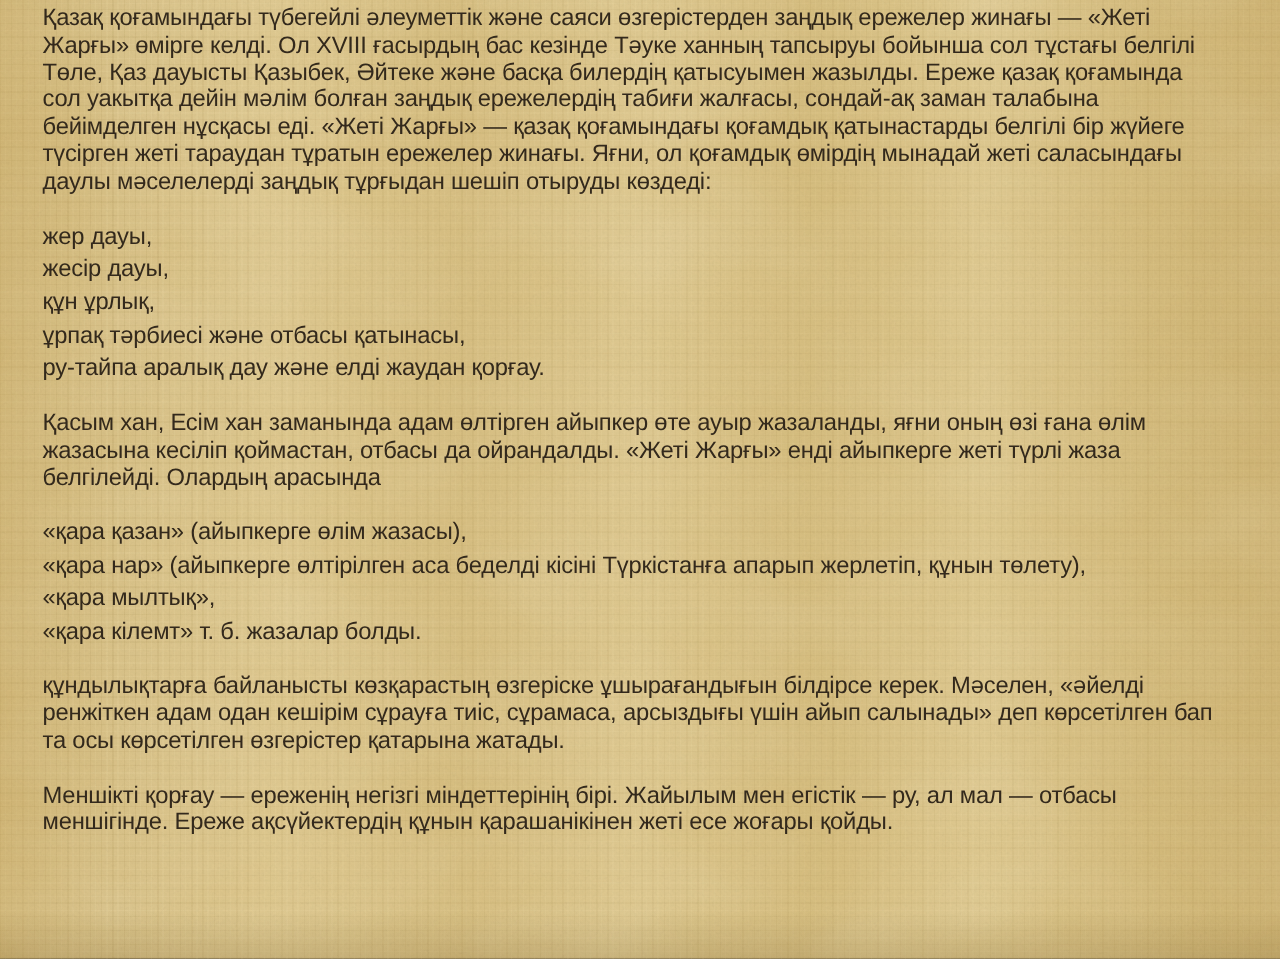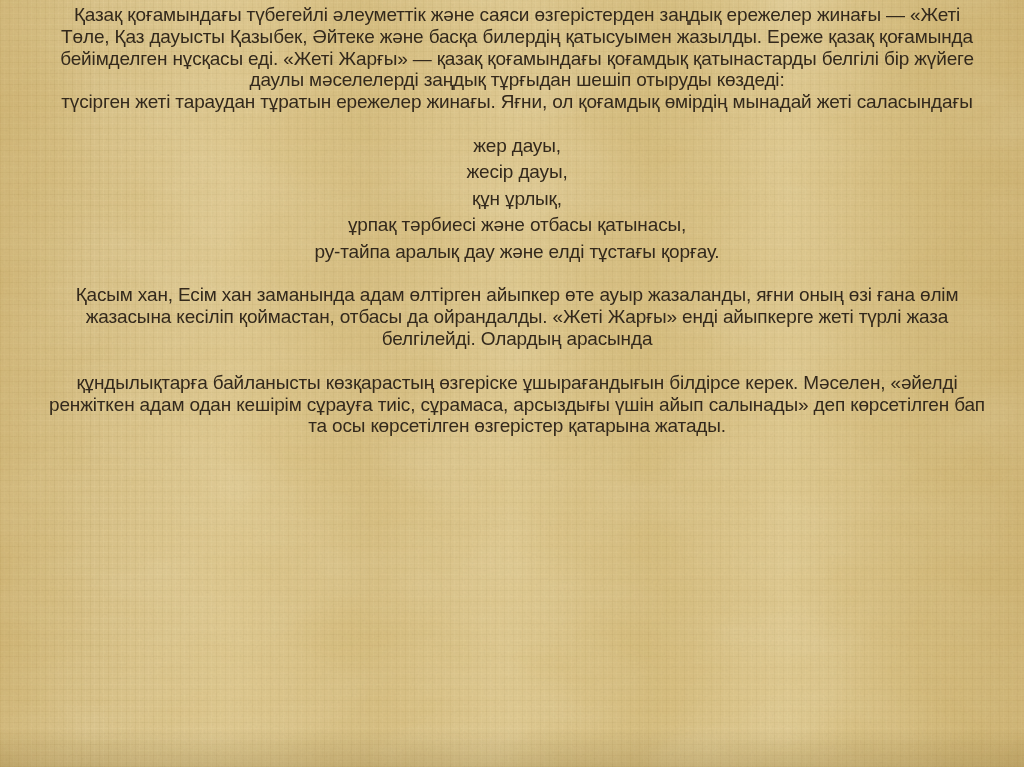--- a/index.html
+++ b/index.html
@@ -31,21 +31,21 @@
   .texture{position:absolute;left:0;top:0;width:100%;height:100%;pointer-events:none;}
   .tex-grain{mix-blend-mode:multiply;opacity:.10;}
   .tex-blotch{mix-blend-mode:soft-light;opacity:.45;}
   .content{
     position:absolute;left:34px;top:4px;right:24px;
     color:#33291c;
     font-family:"Liberation Sans","DejaVu Sans",sans-serif;
     font-size:19px;line-height:21.8px;
     letter-spacing:-0.15px;
   }
-  .block{margin:0 0 22px 0;text-align:center;}
+  .block{margin:0 0 22px 0;}
   .line{white-space:nowrap;}
   .list .line{margin-bottom:4.6px;}
   .list .line:last-child{margin-bottom:0;}
 </style>
 </head>
 <body>
 
 <div class="slide">
 
   <svg class="texture tex-blotch" width="1024" height="767" xmlns="http://www.w3.org/2000/svg" aria-hidden="true">
@@ -59,36 +59,48 @@
     <filter id="grain">
       <feTurbulence type="fractalNoise" baseFrequency="0.5" numOctaves="2" seed="3"></feTurbulence>
       <feColorMatrix type="saturate" values="0"></feColorMatrix>
     </filter>
     <rect width="1024" height="767" filter="url(#grain)"></rect>
   </svg>
 
   <div class="content" id="content">
       <div class="block paragraph">
         <div class="line">Қазақ қоғамындағы түбегейлі әлеуметтік және саяси өзгерістерден заңдық ережелер жинағы — «Жеті</div>
+        <div class="line">Жарғы» өмірге келді. Ол XVIII ғасырдың бас кезінде Тәуке ханның тапсыруы бойынша сол тұстағы белгілі</div>
         <div class="line">Төле, Қаз дауысты Қазыбек, Әйтеке және басқа билердің қатысуымен жазылды. Ереже қазақ қоғамында</div>
+        <div class="line">сол уакытқа дейін мәлім болған заңдық ережелердің табиғи жалғасы, сондай-ақ заман талабына</div>
         <div class="line">бейімделген нұсқасы еді. «Жеті Жарғы» — қазақ қоғамындағы қоғамдық қатынастарды белгілі бір жүйеге</div>
+        <div class="line">түсірген жеті тараудан тұратын ережелер жинағы. Яғни, ол қоғамдық өмірдің мынадай жеті саласындағы</div>
         <div class="line">даулы мәселелерді заңдық тұрғыдан шешіп отыруды көздеді:</div>
-        <div class="line">түсірген жеті тараудан тұратын ережелер жинағы. Яғни, ол қоғамдық өмірдің мынадай жеті саласындағы</div>
       </div>
       <div class="block list">
         <div class="line">жер дауы,</div>
         <div class="line">жесір дауы,</div>
         <div class="line">құн ұрлық,</div>
         <div class="line">ұрпақ тәрбиесі және отбасы қатынасы,</div>
-        <div class="line">ру-тайпа аралық дау және елді тұстағы қорғау.</div>
+        <div class="line">ру-тайпа аралық дау және елді жаудан қорғау.</div>
       </div>
       <div class="block paragraph">
         <div class="line">Қасым хан, Есім хан заманында адам өлтірген айыпкер өте ауыр жазаланды, яғни оның өзі ғана өлім</div>
         <div class="line">жазасына кесіліп қоймастан, отбасы да ойрандалды. «Жеті Жарғы» енді айыпкерге жеті түрлі жаза</div>
         <div class="line">белгілейді. Олардың арасында</div>
       </div>
+      <div class="block list">
+        <div class="line">«қара қазан» (айыпкерге өлім жазасы),</div>
+        <div class="line">«қара нар» (айыпкерге өлтірілген аса беделді кісіні Түркістанға апарып жерлетіп, құнын төлету),</div>
+        <div class="line">«қара мылтық»,</div>
+        <div class="line">«қара кілемт» т. б. жазалар болды.</div>
+      </div>
       <div class="block paragraph">
         <div class="line">құндылықтарға байланысты көзқарастың өзгеріске ұшырағандығын білдірсе керек. Мәселен, «әйелді</div>
         <div class="line">ренжіткен адам одан кешірім сұрауға тиіс, сұрамаса, арсыздығы үшін айып салынады» деп көрсетілген бап</div>
         <div class="line">та осы көрсетілген өзгерістер қатарына жатады.</div>
       </div>
+      <div class="block paragraph">
+        <div class="line">Меншікті қорғау — ереженің негізгі міндеттерінің бірі. Жайылым мен егістік — ру, ал мал — отбасы</div>
+        <div class="line">меншігінде. Ереже ақсүйектердің құнын қарашанікінен жеті есе жоғары қойды.</div>
+      </div>
     </div>
 </div>
 
 </body></html>

